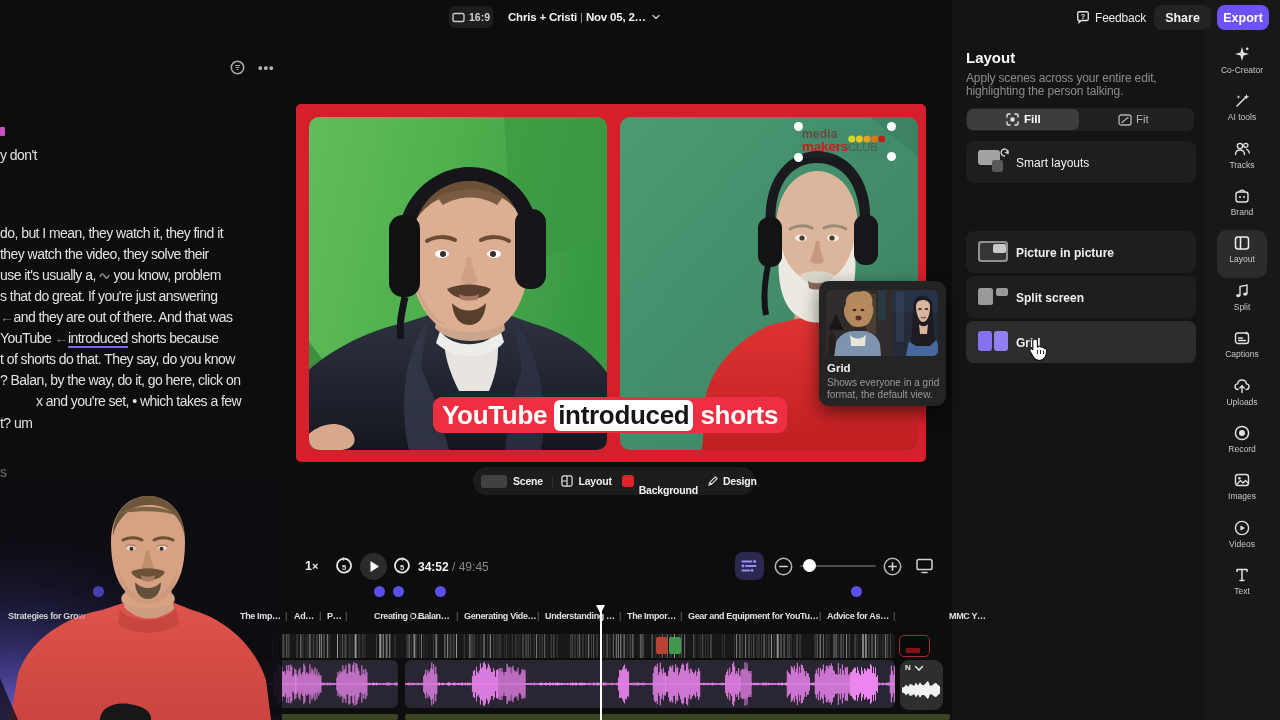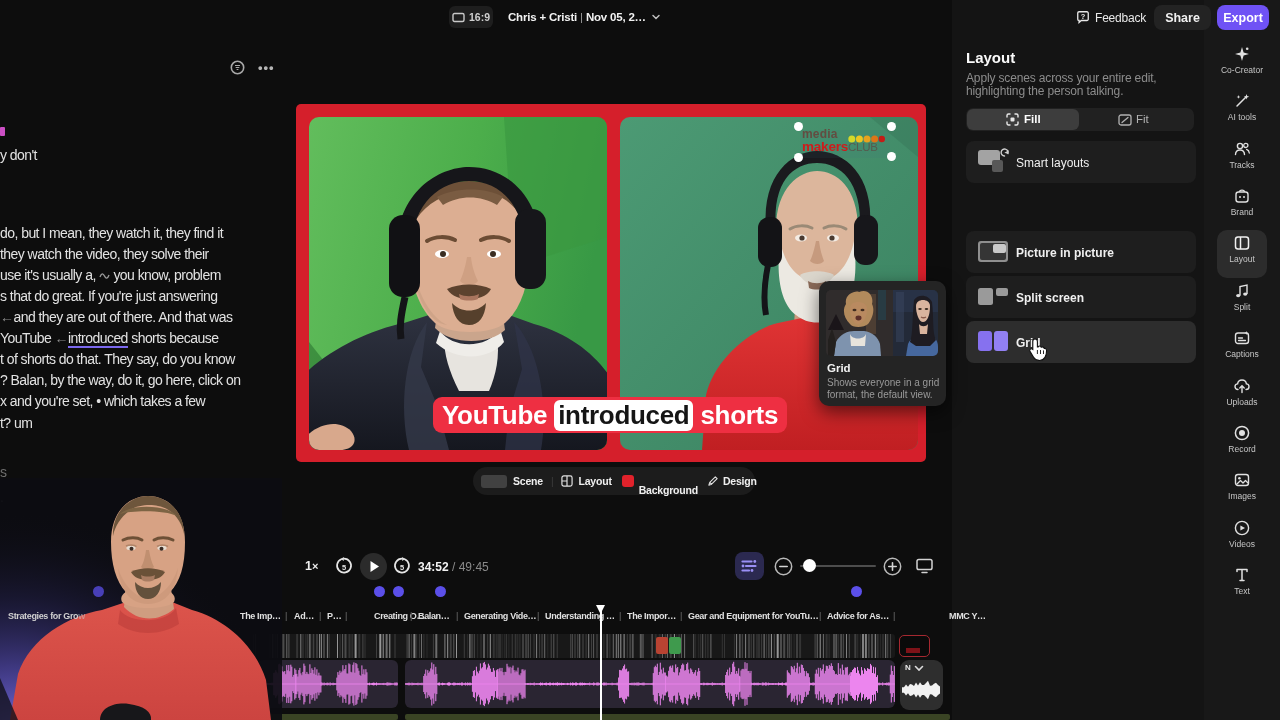--- a/index.html
+++ b/index.html
@@ -41,21 +41,21 @@
   <div class="abs" style="left:0;top:225px;">do, but I mean, they watch it, they find it</div>
   <div class="abs" style="left:0;top:246px;">they watch the video, they solve their</div>
   <div class="abs" style="left:0;top:267px;white-space:nowrap;">use it's usually a, <svg width="11" height="10" viewBox="0 0 11 10" style="vertical-align:-1px;">
         <path d="M1 6 C2.5 2, 4 2, 5.5 5 C7 8, 8.5 8, 10 4" stroke="#9a9a9a" stroke-width="1.4" fill="none"></path>
       </svg> you know, problem</div>
   <div class="abs" style="left:0;top:288px;">s that do great. If you're just answering</div>
   <div class="abs" style="left:0;top:309px;white-space:nowrap;"><span style="color:#8d8d8d;">←</span>and they are out of there. And that was</div>
   <div class="abs" style="left:0;top:330px;white-space:nowrap;">YouTube <span style="color:#8d8d8d;">←</span><span style="border-bottom:2px solid #7b68ee;padding-bottom:0px;">introduced</span> shorts because</div>
   <div class="abs" style="left:0;top:351px;">t of shorts do that. They say, do you know</div>
   <div class="abs" style="left:0;top:372px;">? Balan, by the way, do it, go here, click on</div>
-  <div class="abs" style="left:0;top:393px;">x and you're set, • which takes a few</div>
+  <div class="abs" style="left:0;top:393px;padding-left:36px;">x and you're set, • which takes a few</div>
   <div class="abs" style="left:0;top:415px;">t? um</div>
   <div class="abs" style="left:0;top:464px;color:#6f6f6f;">s</div>
   <div class="abs" style="left:0;top:489px;color:#6f6f6f;">.</div>
 </div>
 
 <div class="abs" style="left:296px;top:104px;width:630px;height:358px;background:#d51f2b;border-radius:5px;">
 
   <div class="abs" style="left:13px;top:13px;width:298px;height:333px;border-radius:10px;overflow:hidden;">
     <svg width="298" height="333" viewBox="0 0 298 333">
       <defs>

